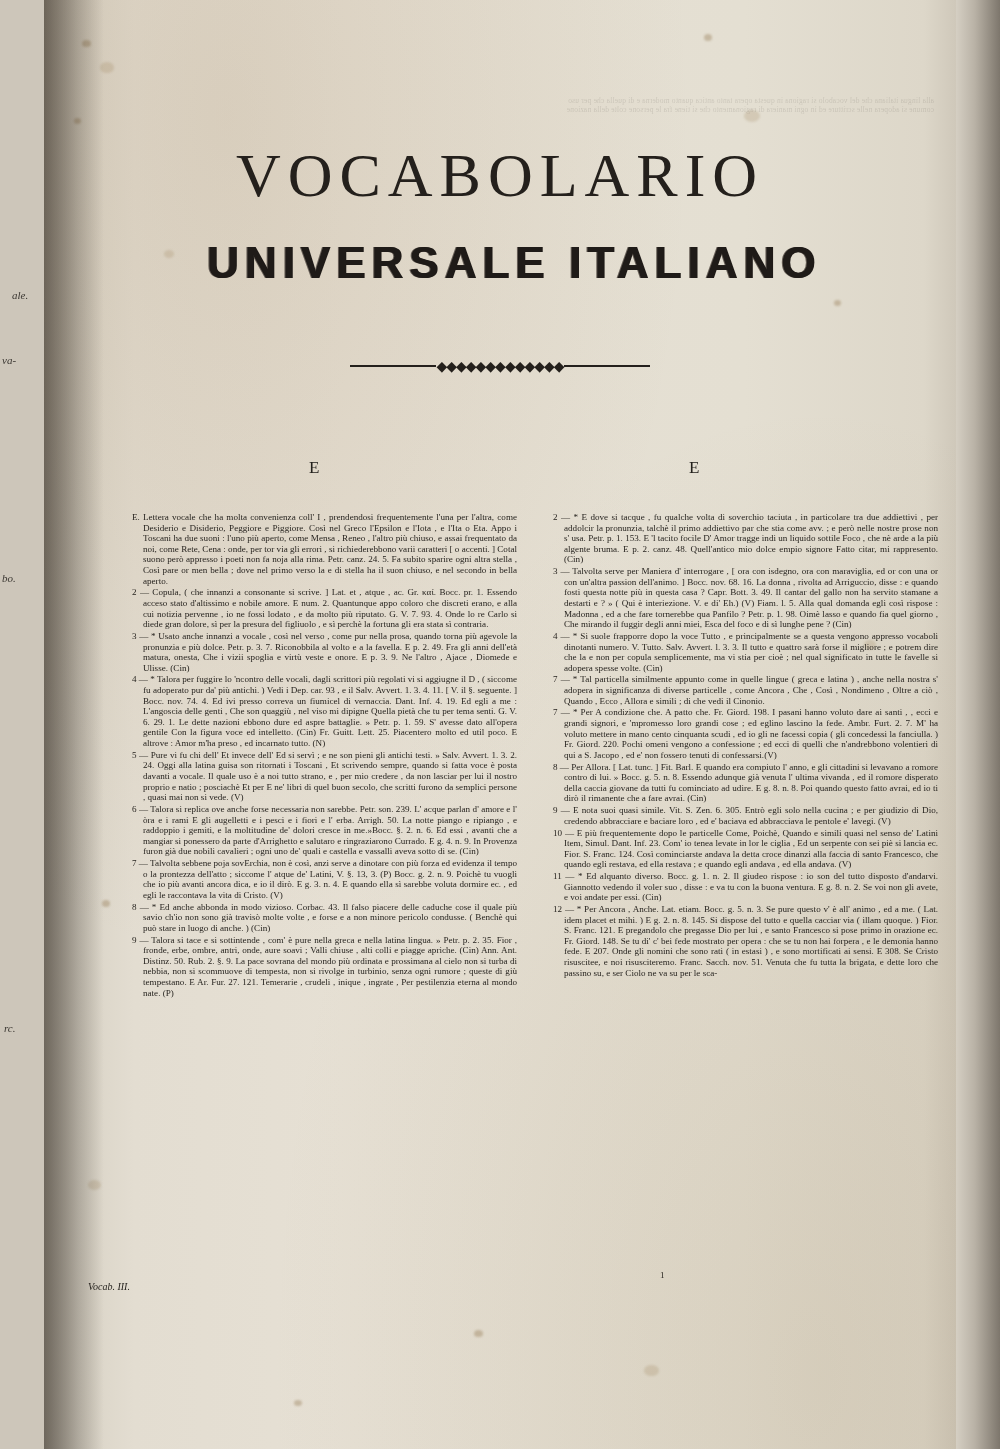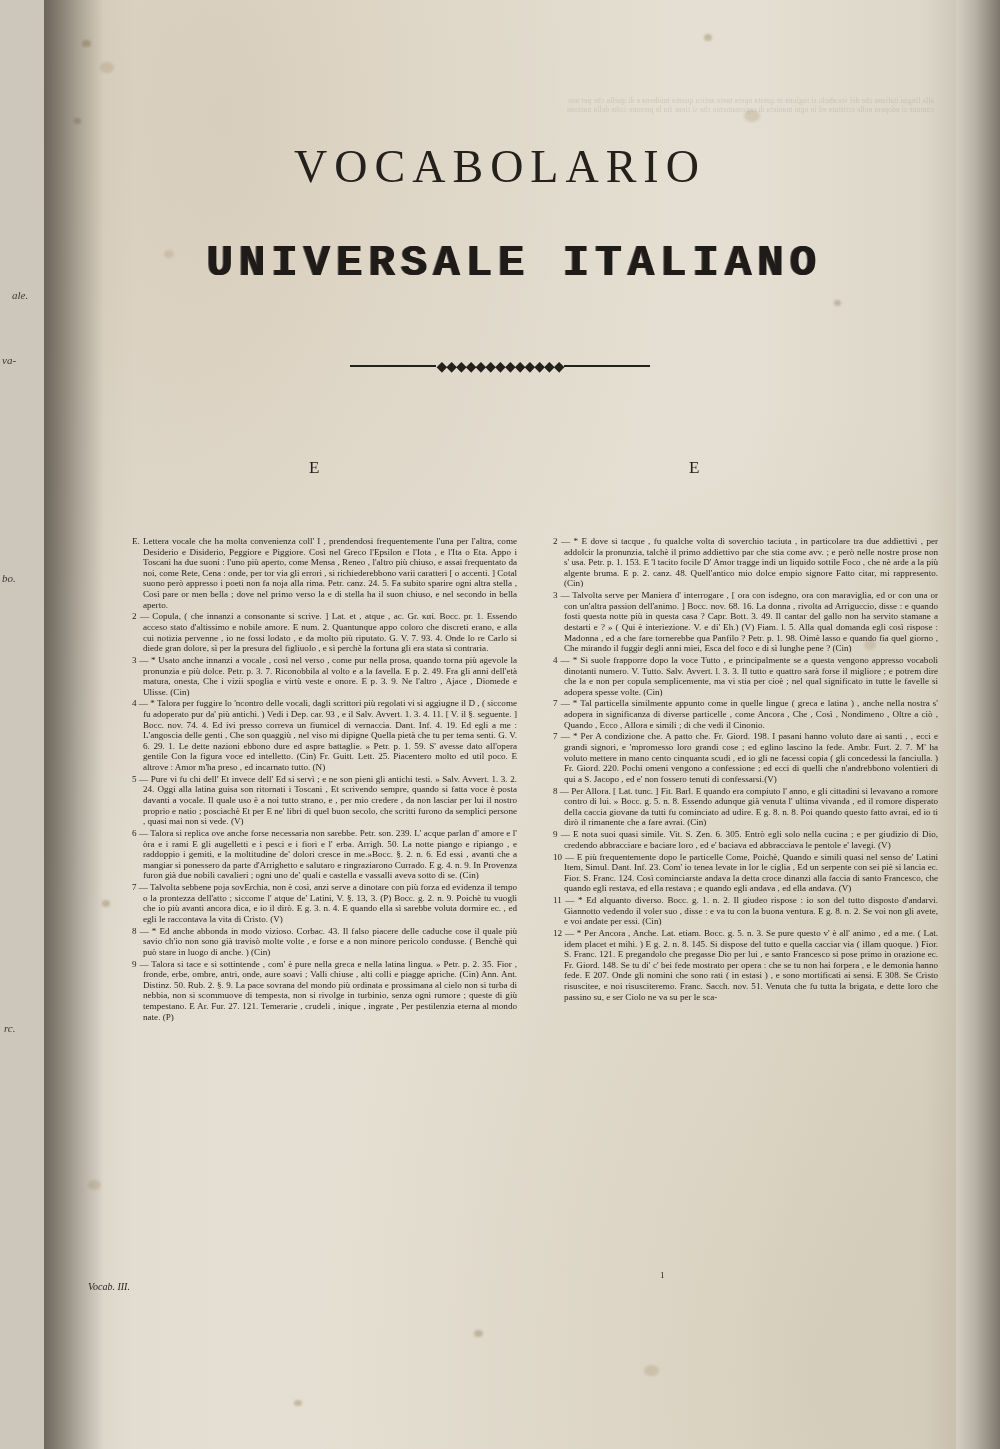--- a/index.html
+++ b/index.html
@@ -97,30 +97,30 @@
     pointer-events: none;
   }
 
   
   .title-main {
     position: absolute;
     left: 0; right: 0;
     top: 140px;
     text-align: center;
     font-family: "Liberation Serif", serif;
-    font-size: 46px;
+    font-size: 62px;
     letter-spacing: 7px;
     color: #24201c;
   }
   .title-sub {
     position: absolute;
     left: 0; right: 0;
     top: 238px;
     text-align: center;
-    font-family: Liberation Mono, monospace;
+    font-family: Liberation Sans, sans-serif;
     font-weight: bold;
     font-size: 44px;
     letter-spacing: 6px;
     color: #1f1b18;
     text-shadow: 1px 0 0 #1f1b18, -1px 0 0 #6a625a;
     margin-left: 28px;
   }
   .rule-orn {
     position: absolute;
     left: 50%;
@@ -152,21 +152,21 @@
     color: #22201c;
     font-family: "Liberation Serif", serif;
   }
   .rh.left  { left: 265px; }
   .rh.right { left: 645px; }
 
   
   .cols {
     position: absolute;
     left: 88px;
-    top: 536px;
+    top: 512px;
     width: 806px;
     height: 760px;
   }
   .col {
     position: absolute;
     top: 0;
     width: 385px;
     font-size: 9.1px;
     line-height: 10.6px;
     color: #211e1a;

